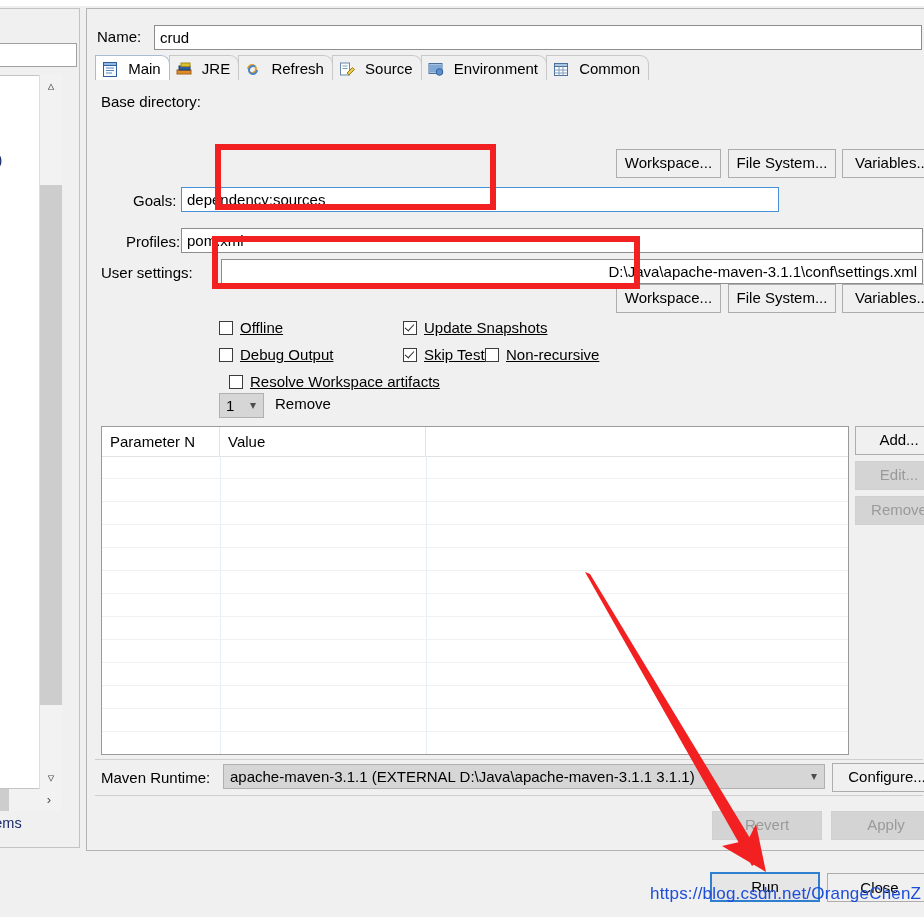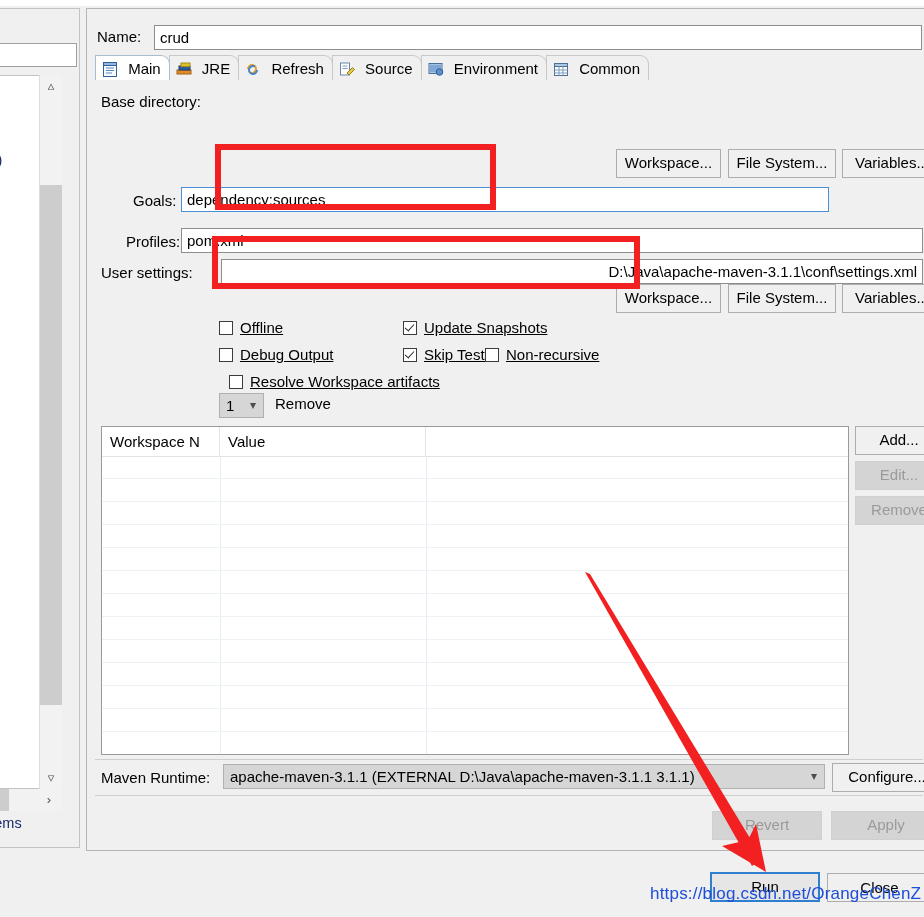--- a/index.html
+++ b/index.html
@@ -503,21 +503,21 @@
 
     <div class="panel">
 
       <div class="lbl" style="left:6px; top:12px;">Base directory:</div>
 
       <div class="btn" style="left:521px; top:68px; width:105px;">Workspace...</div>
       <div class="btn" style="left:633px; top:68px; width:108px;">File System...</div>
       <div class="btn" style="left:747px; top:68px; width:100px;">Variables...</div>
 
       <div class="lbl" style="left:38px; top:111px;">Goals:</div>
-      <input class="txt focused" style="left: 86px; top: 106px; width: 648px;" readonly="" value="dependency:sources">
+      <input class="txt focused" style="left: 86px; top: 106px; width: 598px;" readonly="" value="dependency:sources">
 
       <div class="lbl" style="left:31px; top:152px;">Profiles:</div>
       <input class="txt" style="left: 86px; top: 147px; width: 742px;" readonly="" value="pom.xml">
 
       <div class="lbl" style="left:6px; top:183px;">User settings:</div>
       <input class="txt" style="left: 126px; top: 178px; width: 702px; text-align: right;" readonly="" value="D:\Java\apache-maven-3.1.1\conf\settings.xml">
 
       <div class="btn" style="left:521px; top:203px; width:105px;">Workspace...</div>
       <div class="btn" style="left:633px; top:203px; width:108px;">File System...</div>
       <div class="btn" style="left:747px; top:203px; width:100px;">Variables...</div>
@@ -544,21 +544,21 @@
       </div>
 
       <div class="combo" style="left:124px; top:312px; width:45px;">
         <span>1</span>
         <span class="arw">▾</span>
       </div>
       <div class="lbl" style="left:180px; top:314px;">Remove</div>
 
       <div class="ptable" style="left:6px; top:345px; width:748px; height:329px;">
         <div class="ptable-head">
-          <div class="pth" style="left:0; width:118px;">Workspace N</div>
+          <div class="pth" style="left:0; width:118px;">Parameter N</div>
           <div class="pth" style="left:118px; width:206px;">Value</div>
           <div class="pth" style="left:324px; width:423px; border-right:none;"></div>
         </div>
         <div class="pcolline" style="left:118px;"></div>
         <div class="pcolline" style="left:324px;"></div>
         <div id="table-rows">
             <div class="prow" style="top: 29px;"></div>
             <div class="prow" style="top: 52px;"></div>
             <div class="prow" style="top: 75px;"></div>
             <div class="prow" style="top: 98px;"></div>

